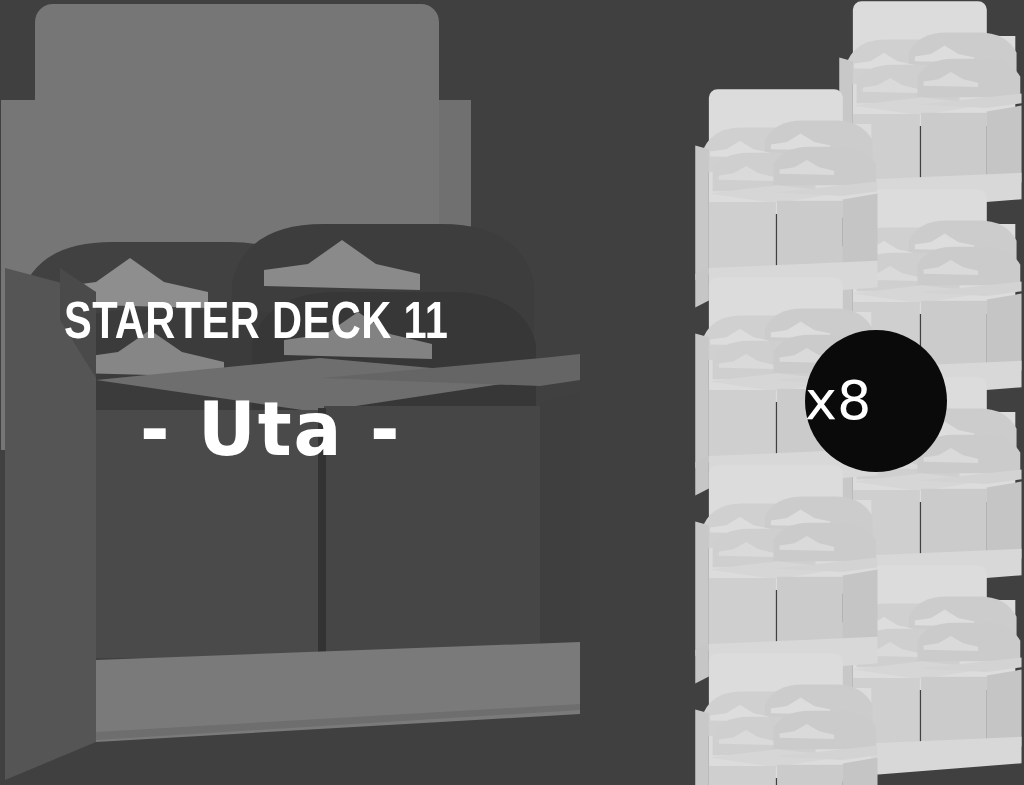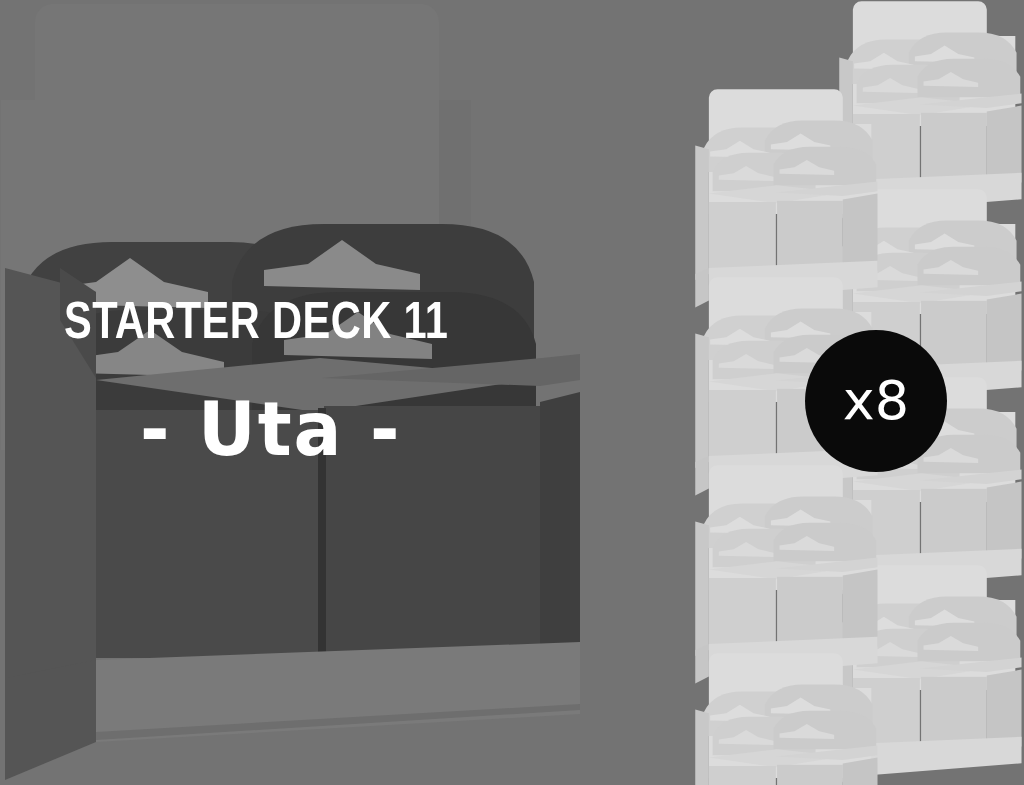--- a/index.html
+++ b/index.html
@@ -8,21 +8,21 @@
     padding: 0;
     background: #ffffff;
   }
   body {
     font-family: "Liberation Sans", sans-serif;
   }
   #stage {
     position: relative;
     width: 1024px;
     height: 785px;
-    background: #737373;
+    background: #404040;
     overflow: hidden;
   }
   #scene {
     position: absolute;
     inset: 0;
     width: 1024px;
     height: 785px;
   }
   .overlay-text {
     position: absolute;
@@ -56,21 +56,21 @@
   #qty-badge {
     position: absolute;
     left: 805px;
     top: 330px;
     width: 142px;
     height: 142px;
     border-radius: 50%;
     background: #0a0a0a;
     display: flex;
     align-items: center;
-    justify-content: center;
+    justify-content: flex-start;
   }
   #qty-badge-label {
     color: #ffffff;
     font-family: "DejaVu Sans", sans-serif;
     font-weight: 400;
     font-size: 54px;
     line-height: 1;
     letter-spacing: 0px;
   }
 </style>

